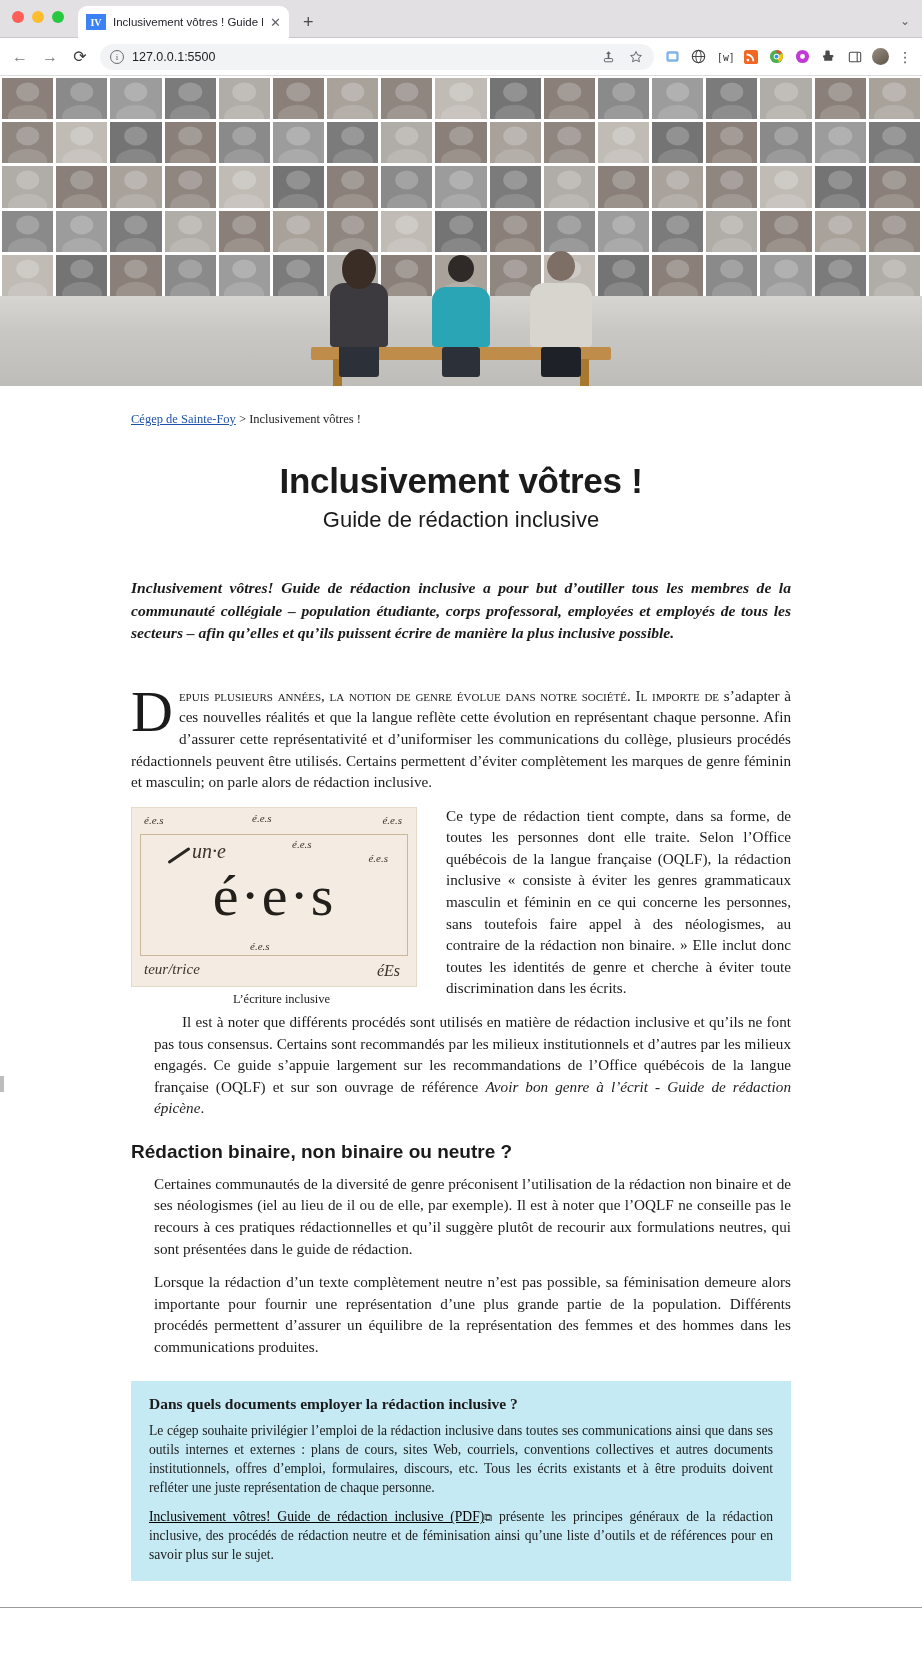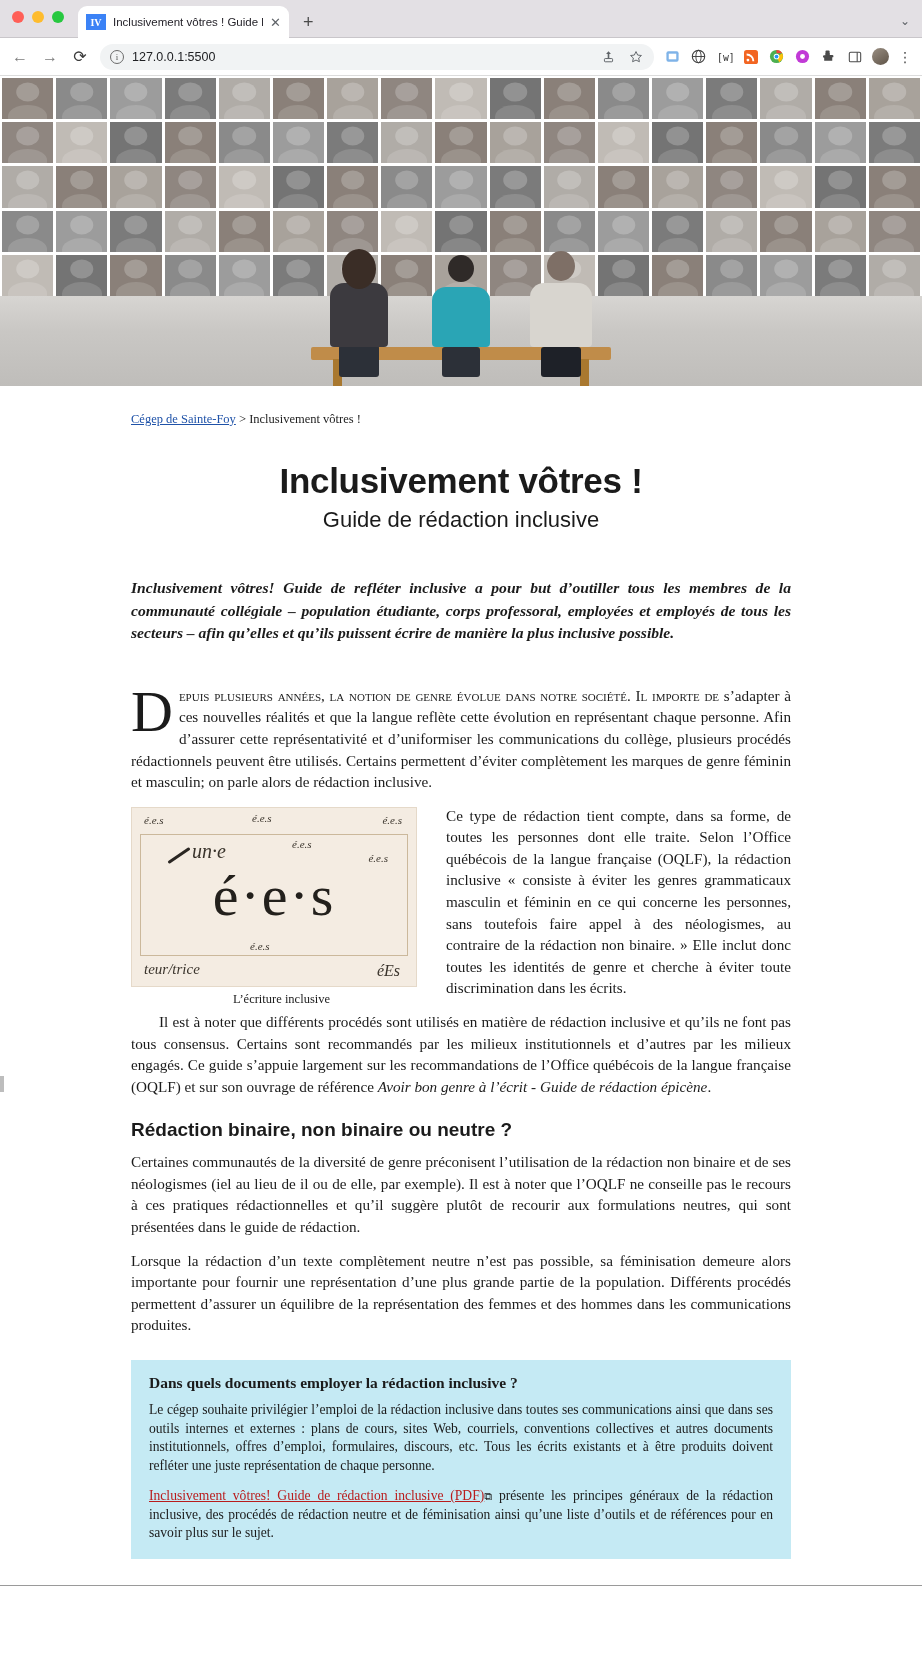--- a/index.html
+++ b/index.html
@@ -350,20 +350,21 @@
     text-align: center;
     font-size: 12.5px;
     margin-top: 5px;
     color: #1b1b1b;
   }
   p.body {
     font-size: 15.2px;
     line-height: 1.42;
     text-align: justify;
     margin: 0 0 12px 0;
+    padding-left: 23px;
   }
   p.body.indent { text-indent: 28px; }
   h3.section {
     font-family: "Liberation Sans", sans-serif;
     font-size: 19px;
     font-weight: bold;
     margin: 22px 0 10px 0;
   }
   .callout {
     background: #c5eaf4;
@@ -375,21 +376,21 @@
     font-size: 15.5px;
     font-weight: bold;
   }
   .callout p {
     margin: 0 0 11px 0;
     font-size: 13.6px;
     line-height: 1.38;
     text-align: justify;
   }
   .callout p:last-child { margin-bottom: 0; }
-  .callout a { color: #b91c1c; text-decoration: underline; }
+  .callout a { color: #000000; text-decoration: underline; }
   .ext-link-ic { font-size: 11px; }
   .footer-rule {
     border-top: 1.5px solid #9a9a9a;
     margin: 26px 0 0 0;
     width: 100%;
   }
   .footer {
     text-align: center;
     font-size: 13.5px;
     padding: 20px 0 16px 0;
@@ -622,21 +623,21 @@
       <div class="edge-tick"></div>
       <div class="content">
 
         <div class="breadcrumb">
           <a href="#">Cégep de Sainte-Foy</a><span> &gt; </span><span>Inclusivement vôtres !</span>
         </div>
 
         <h1 class="title">Inclusivement vôtres !</h1>
         <h2 class="subtitle">Guide de rédaction inclusive</h2>
 
-        <p class="lead">Inclusivement vôtres! Guide de refléter inclusive a pour but d’outiller tous les membres de la communauté collégiale – population étudiante, corps professoral, employées et employés de tous les secteurs – afin qu’elles et qu’ils puissent écrire de manière la plus inclusive possible.</p>
+        <p class="lead">Inclusivement vôtres! Guide de rédaction inclusive a pour but d’outiller tous les membres de la communauté collégiale – population étudiante, corps professoral, employées et employés de tous les secteurs – afin qu’elles et qu’ils puissent écrire de manière la plus inclusive possible.</p>
 
         <p class="dropcap-para">
           <span class="dropcap">D</span><span class="smallcaps">epuis plusieurs années, la notion de genre évolue dans notre société. Il importe de</span><span> s’adapter à ces nouvelles réalités et que la langue reflète cette évolution en représentant chaque personne. Afin d’assurer cette représentativité et d’uniformiser les communications du collège, plusieurs procédés rédactionnels peuvent être utilisés. Certains permettent d’éviter complètement les marques de genre féminin et masculin; on parle alors de rédaction inclusive.</span>
         </p>
 
         <div class="figwrap">
           <div class="figure">
             <div class="frame"></div>
             <div class="tag t1">é.e.s</div>
             <div class="tag t2">é.e.s</div>

